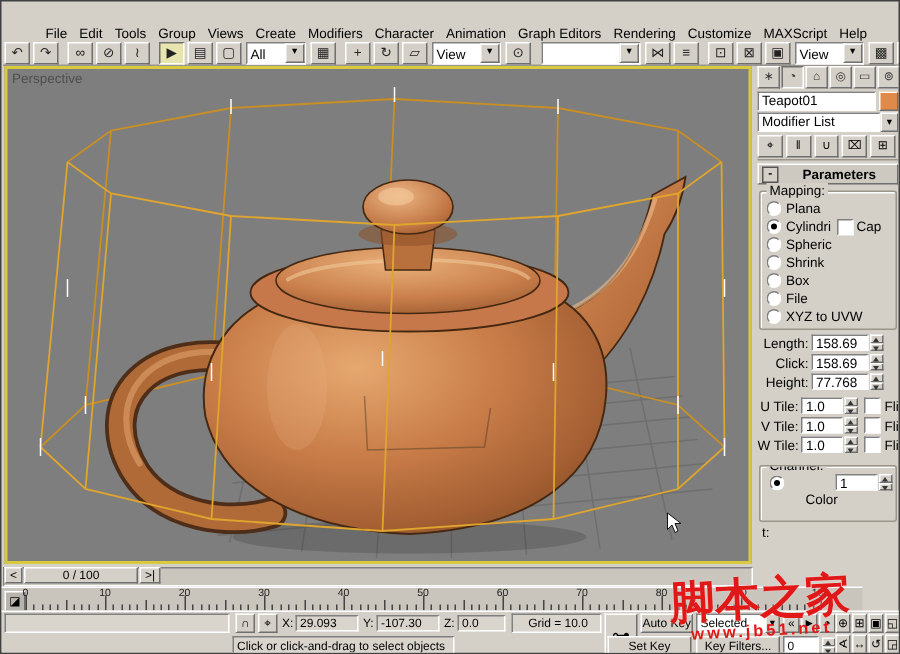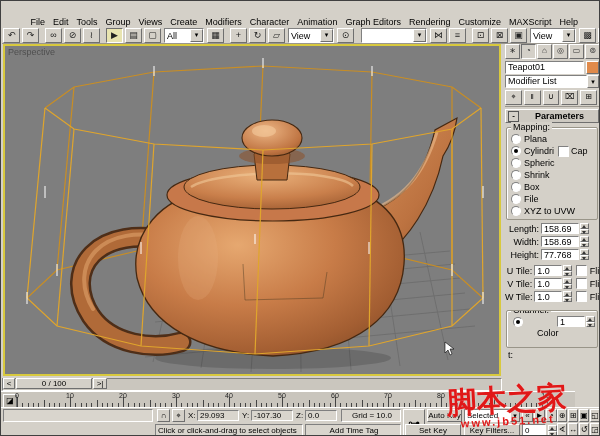--- a/index.html
+++ b/index.html
@@ -359,21 +359,21 @@
     <div id="dims">
         <div class="spin-row">
           <span class="spin-label" style="width: 34px;">Length:</span>
           <div class="spin-field" style="width: 38px;">158.69</div>
           <div class="spinner">
             <div class="sp-up"></div>
             <div class="sp-dn"></div>
           </div>
         </div>
         <div class="spin-row">
-          <span class="spin-label" style="width: 34px;">Width:</span>
+          <span class="spin-label" style="width: 34px;">Click:</span>
           <div class="spin-field" style="width: 38px;">158.69</div>
           <div class="spinner">
             <div class="sp-up"></div>
             <div class="sp-dn"></div>
           </div>
         </div>
         <div class="spin-row">
           <span class="spin-label" style="width: 34px;">Height:</span>
           <div class="spin-field" style="width: 38px;">77.768</div>
           <div class="spinner">
@@ -558,21 +558,20 @@
     <div class="st-field" style="left:154px;top:16px;width:148px;height:13px;">Click or click-and-drag to select objects</div>
     <div class="st-btn" style="left:156px;top:1px;width:13px;height:13px;line-height:12px;">∩</div>
     <div class="st-btn" style="left:171px;top:1px;width:13px;height:13px;line-height:12px;">⌖</div>
     <div class="st-label" style="left:187px;top:3px;">X:</div>
     <div class="st-field" style="left:196px;top:2px;width:42px;height:11px;line-height:9px;">29.093</div>
     <div class="st-label" style="left:241px;top:3px;">Y:</div>
     <div class="st-field" style="left:250px;top:2px;width:42px;height:11px;line-height:9px;">-107.30</div>
     <div class="st-label" style="left:295px;top:3px;">Z:</div>
     <div class="st-field" style="left:304px;top:2px;width:32px;height:11px;line-height:9px;">0.0</div>
     <div class="st-field" style="left:340px;top:1px;width:60px;height:13px;text-align:center;">Grid = 10.0</div>
-    <div class="st-field" style="left:304px;top:16px;width:96px;height:13px;text-align:center;">Add Time Tag</div>
     <div class="st-btn" style="left:402px;top:1px;width:22px;height:28px;line-height:26px;font-size:12px;">⊶</div>
     <div class="st-btn" style="left:426px;top:1px;width:35px;height:13px;line-height:12px;">Auto Key</div>
     <div class="st-btn" style="left:404px;top:16px;width:56px;height:13px;line-height:12px;">Set Key</div>
     <div class="st-field" style="left:463px;top:1px;width:46px;height:13px;background:#fff;">Selected</div>
     <div class="st-btn" style="left:509px;top:1px;width:10px;height:13px;line-height:12px;font-size:7px;">▾</div>
     <div class="st-btn" style="left:463px;top:16px;width:56px;height:13px;line-height:12px;">Key Filters...</div>
     <div id="playback">
         <div class="st-btn" style="left: 521px; top: 1px; width: 11px; height: 13px; line-height: 12px; position: absolute;">«</div>
         <div class="st-btn" style="left: 533px; top: 1px; width: 11px; height: 13px; line-height: 12px; position: absolute;">►</div>
         <div class="st-btn" style="left: 545px; top: 1px; width: 11px; height: 13px; line-height: 12px; position: absolute;">◔</div>

